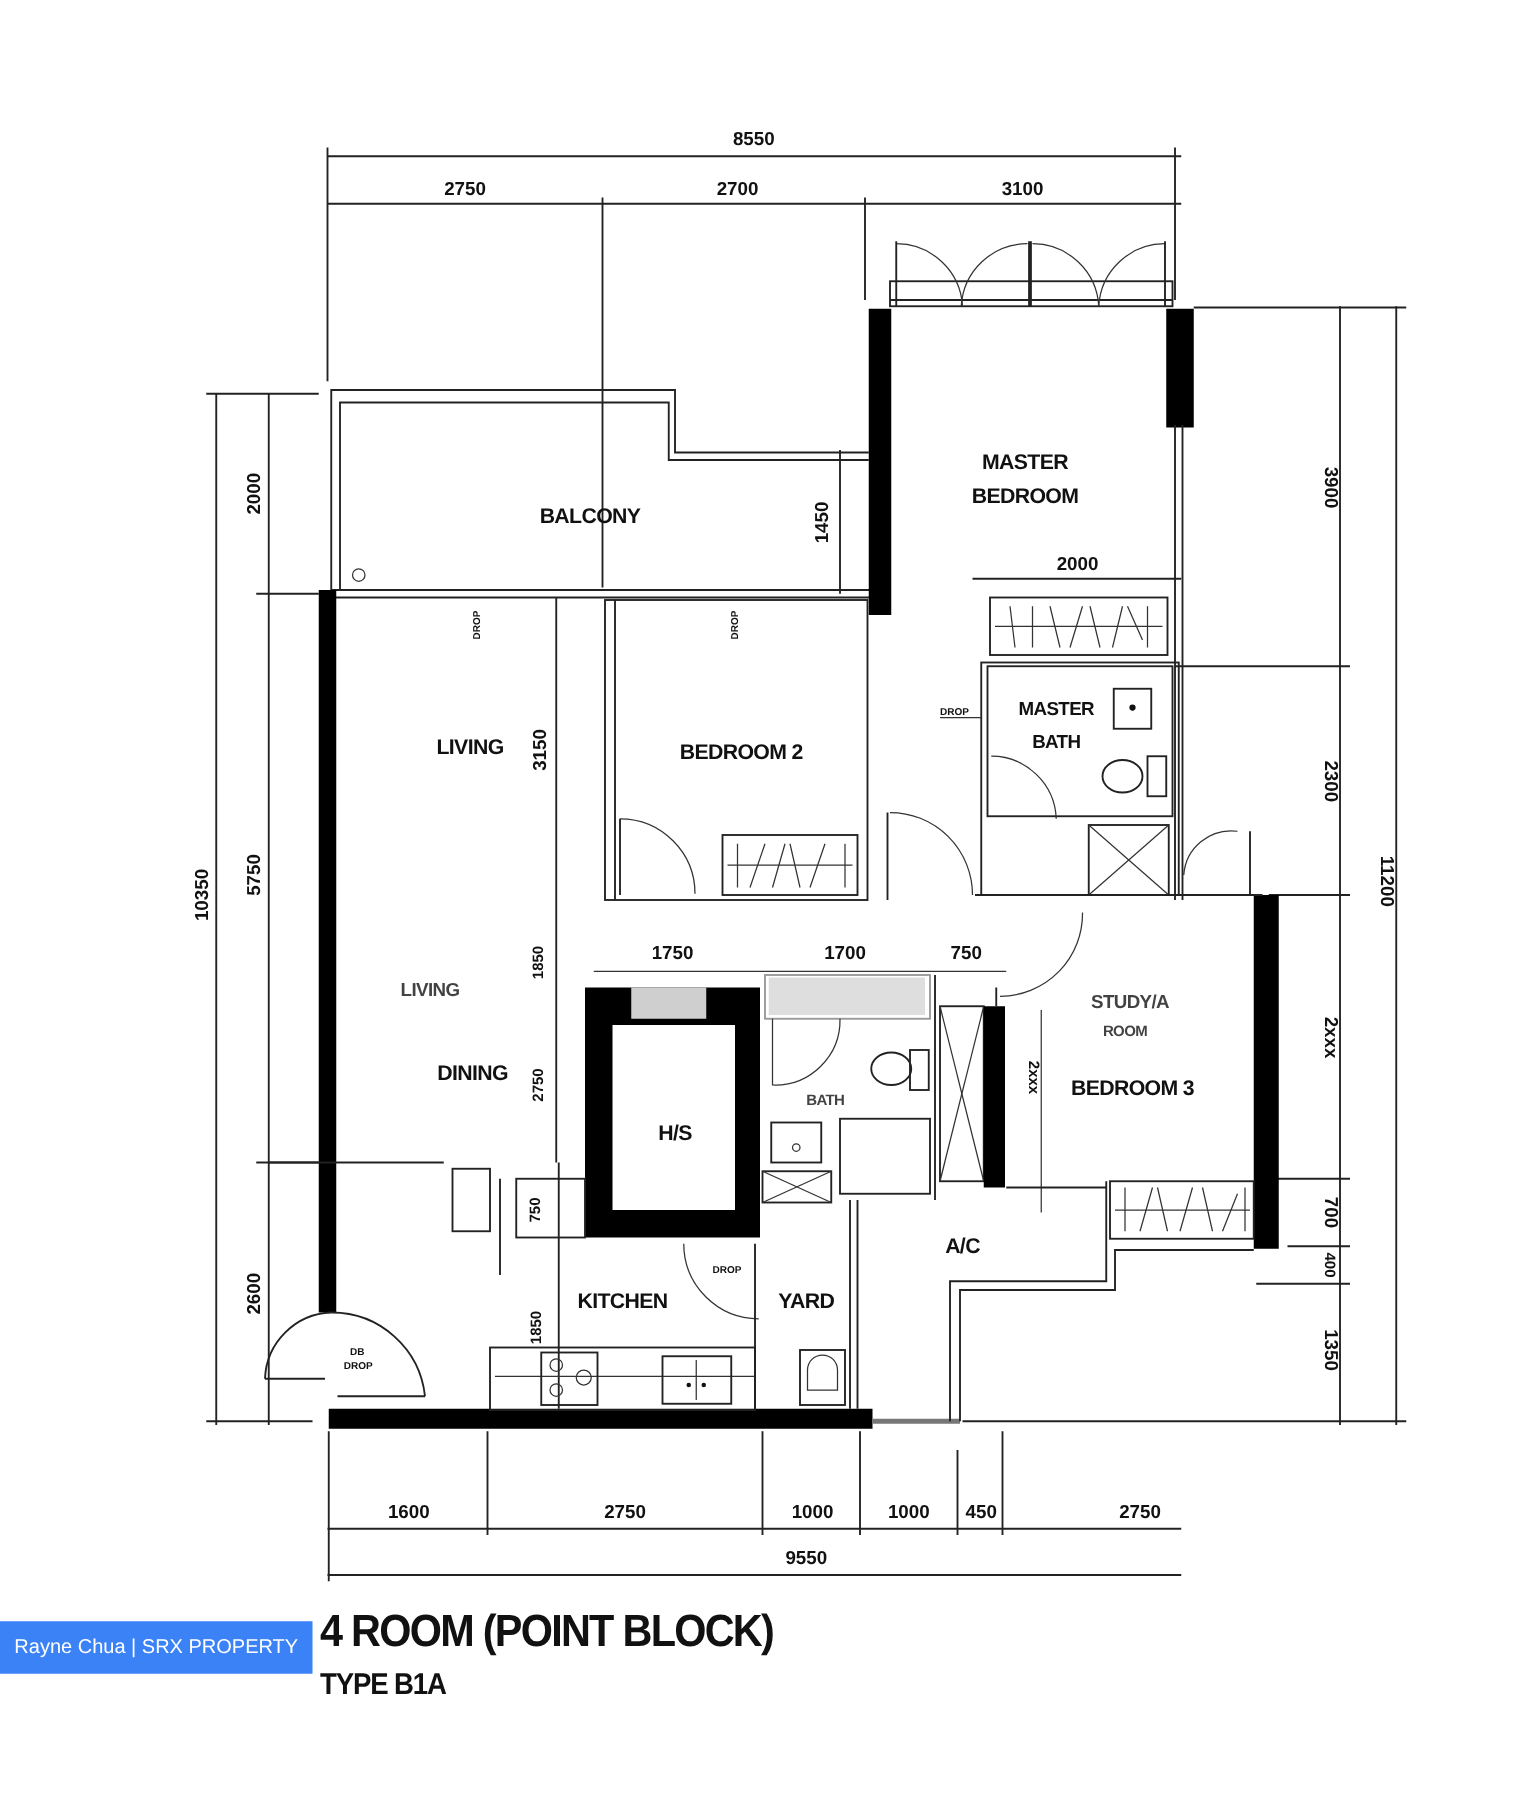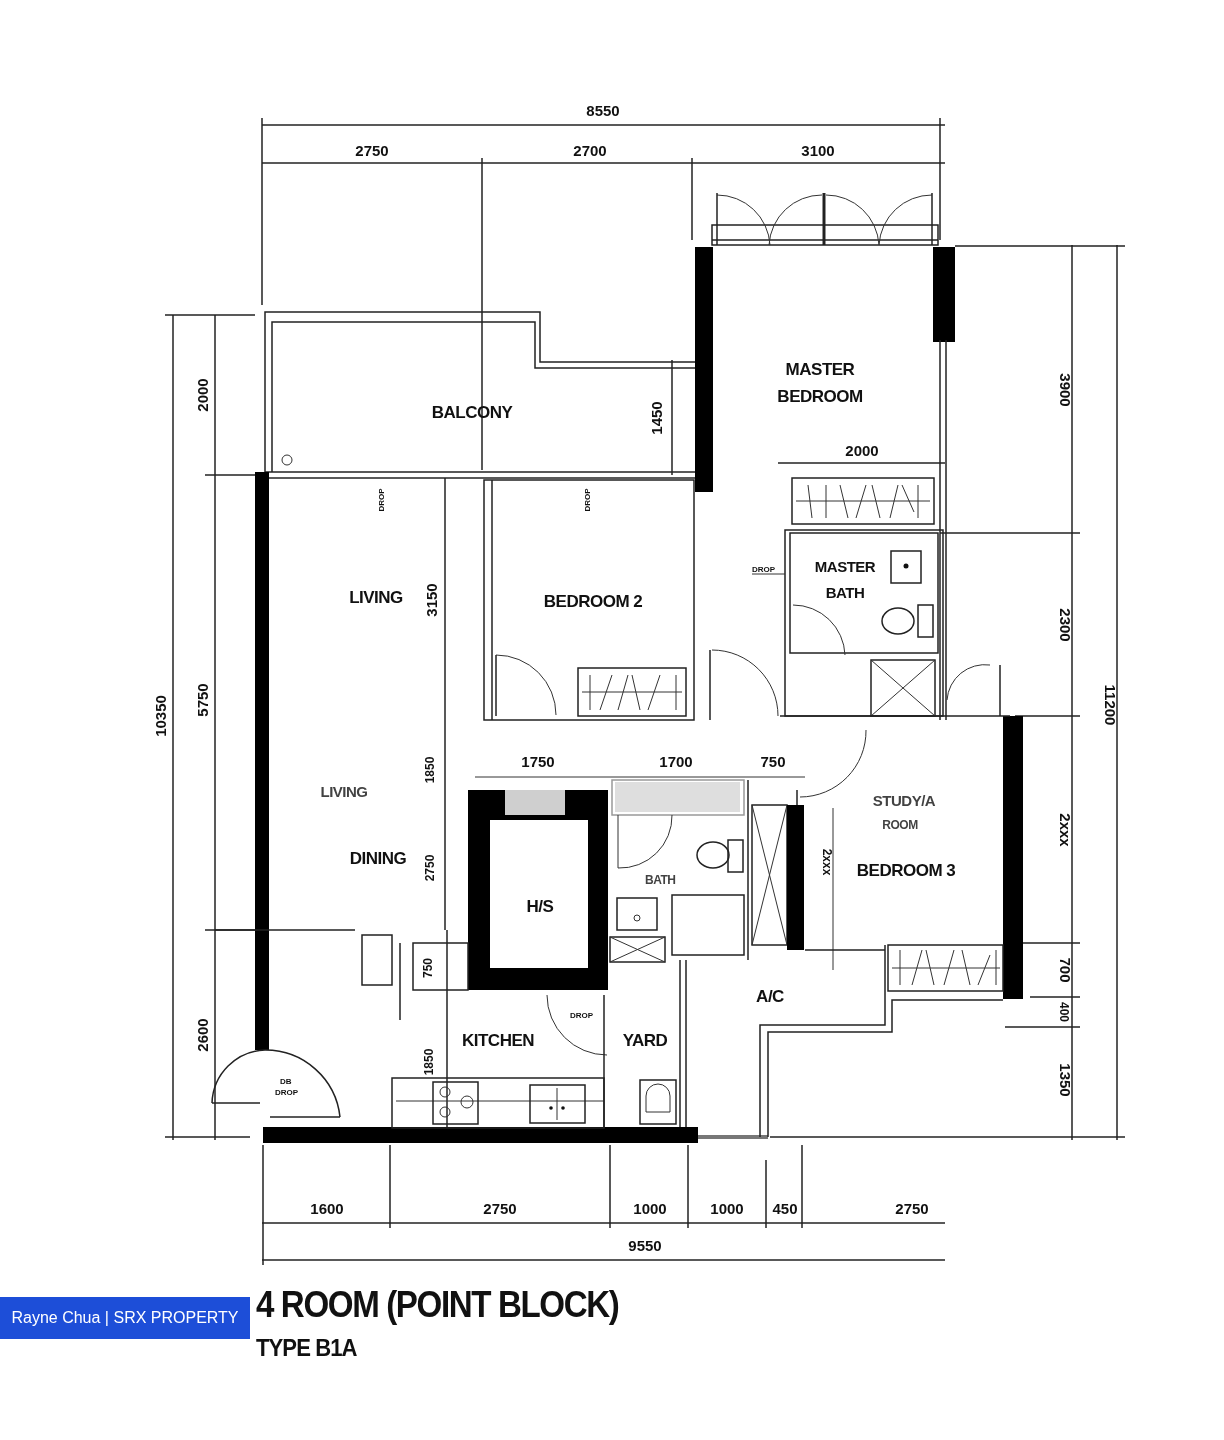--- a/index.html
+++ b/index.html
@@ -8,21 +8,21 @@
   .dim { font-family: "Liberation Sans", sans-serif; font-weight: bold; font-size: 15px; fill: #111; }
   .room { font-family: "Liberation Sans", sans-serif; font-weight: bold; font-size: 17px; fill: #111; letter-spacing: -0.5px; }
   .small { font-family: "Liberation Sans", sans-serif; font-weight: bold; font-size: 8px; fill: #111; }
   .ghost { font-family: "Liberation Sans", sans-serif; font-weight: bold; font-size: 15px; fill: #222; opacity: 0.85; letter-spacing: -0.5px; }
   .ln { stroke: #222; stroke-width: 1.5; fill: none; }
   .thin { stroke: #333; stroke-width: 1; fill: none; }
   .wall { fill: #000; }
   .gray { stroke: #777; stroke-width: 4; fill: none; }
   .watermark {
     position: absolute; left: 0; top: 1297px; width: 250px; height: 42px;
-    background: #1d4ed8; color: #ffffff; font-size: 16px; line-height: 42px;
+    background: #3b82f6; color: #ffffff; font-size: 16px; line-height: 42px;
     text-align: center; font-family: "Liberation Sans", sans-serif;
   }
   .title {
     position: absolute; left: 256px; top: 1284px; font-family: "Liberation Sans", sans-serif;
     font-weight: bold; font-size: 36px; color: #111; letter-spacing: -1.5px; transform: scaleX(0.92); transform-origin: left;
   }
   .subtitle {
     position: absolute; left: 256px; top: 1334px; font-family: "Liberation Sans", sans-serif;
     font-weight: bold; font-size: 24px; color: #111; letter-spacing: -1px; transform: scaleX(0.92); transform-origin: left;
   }

